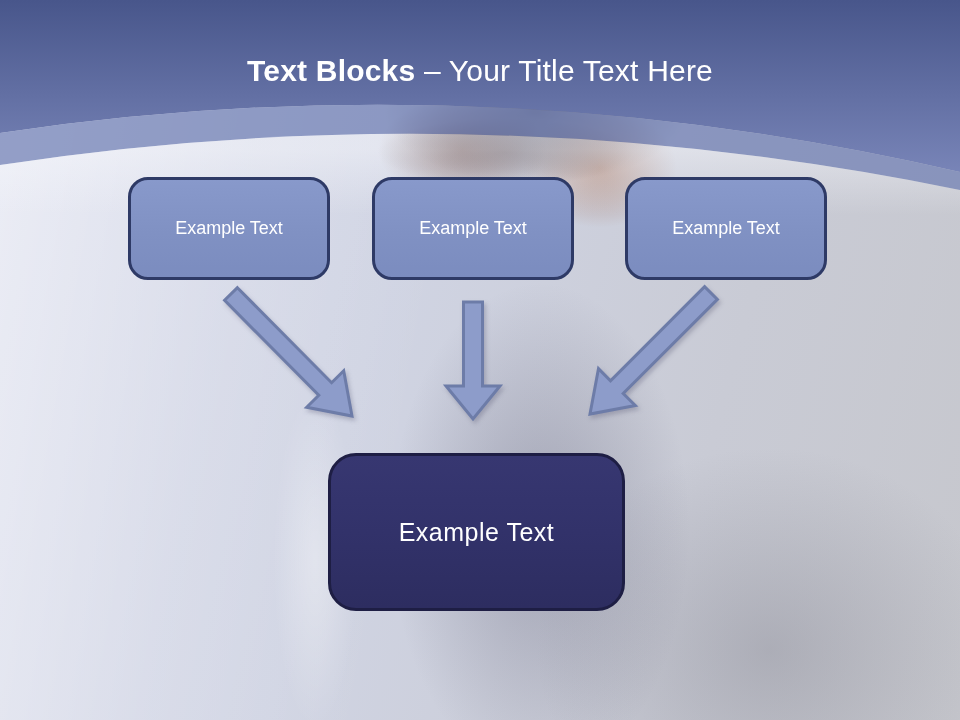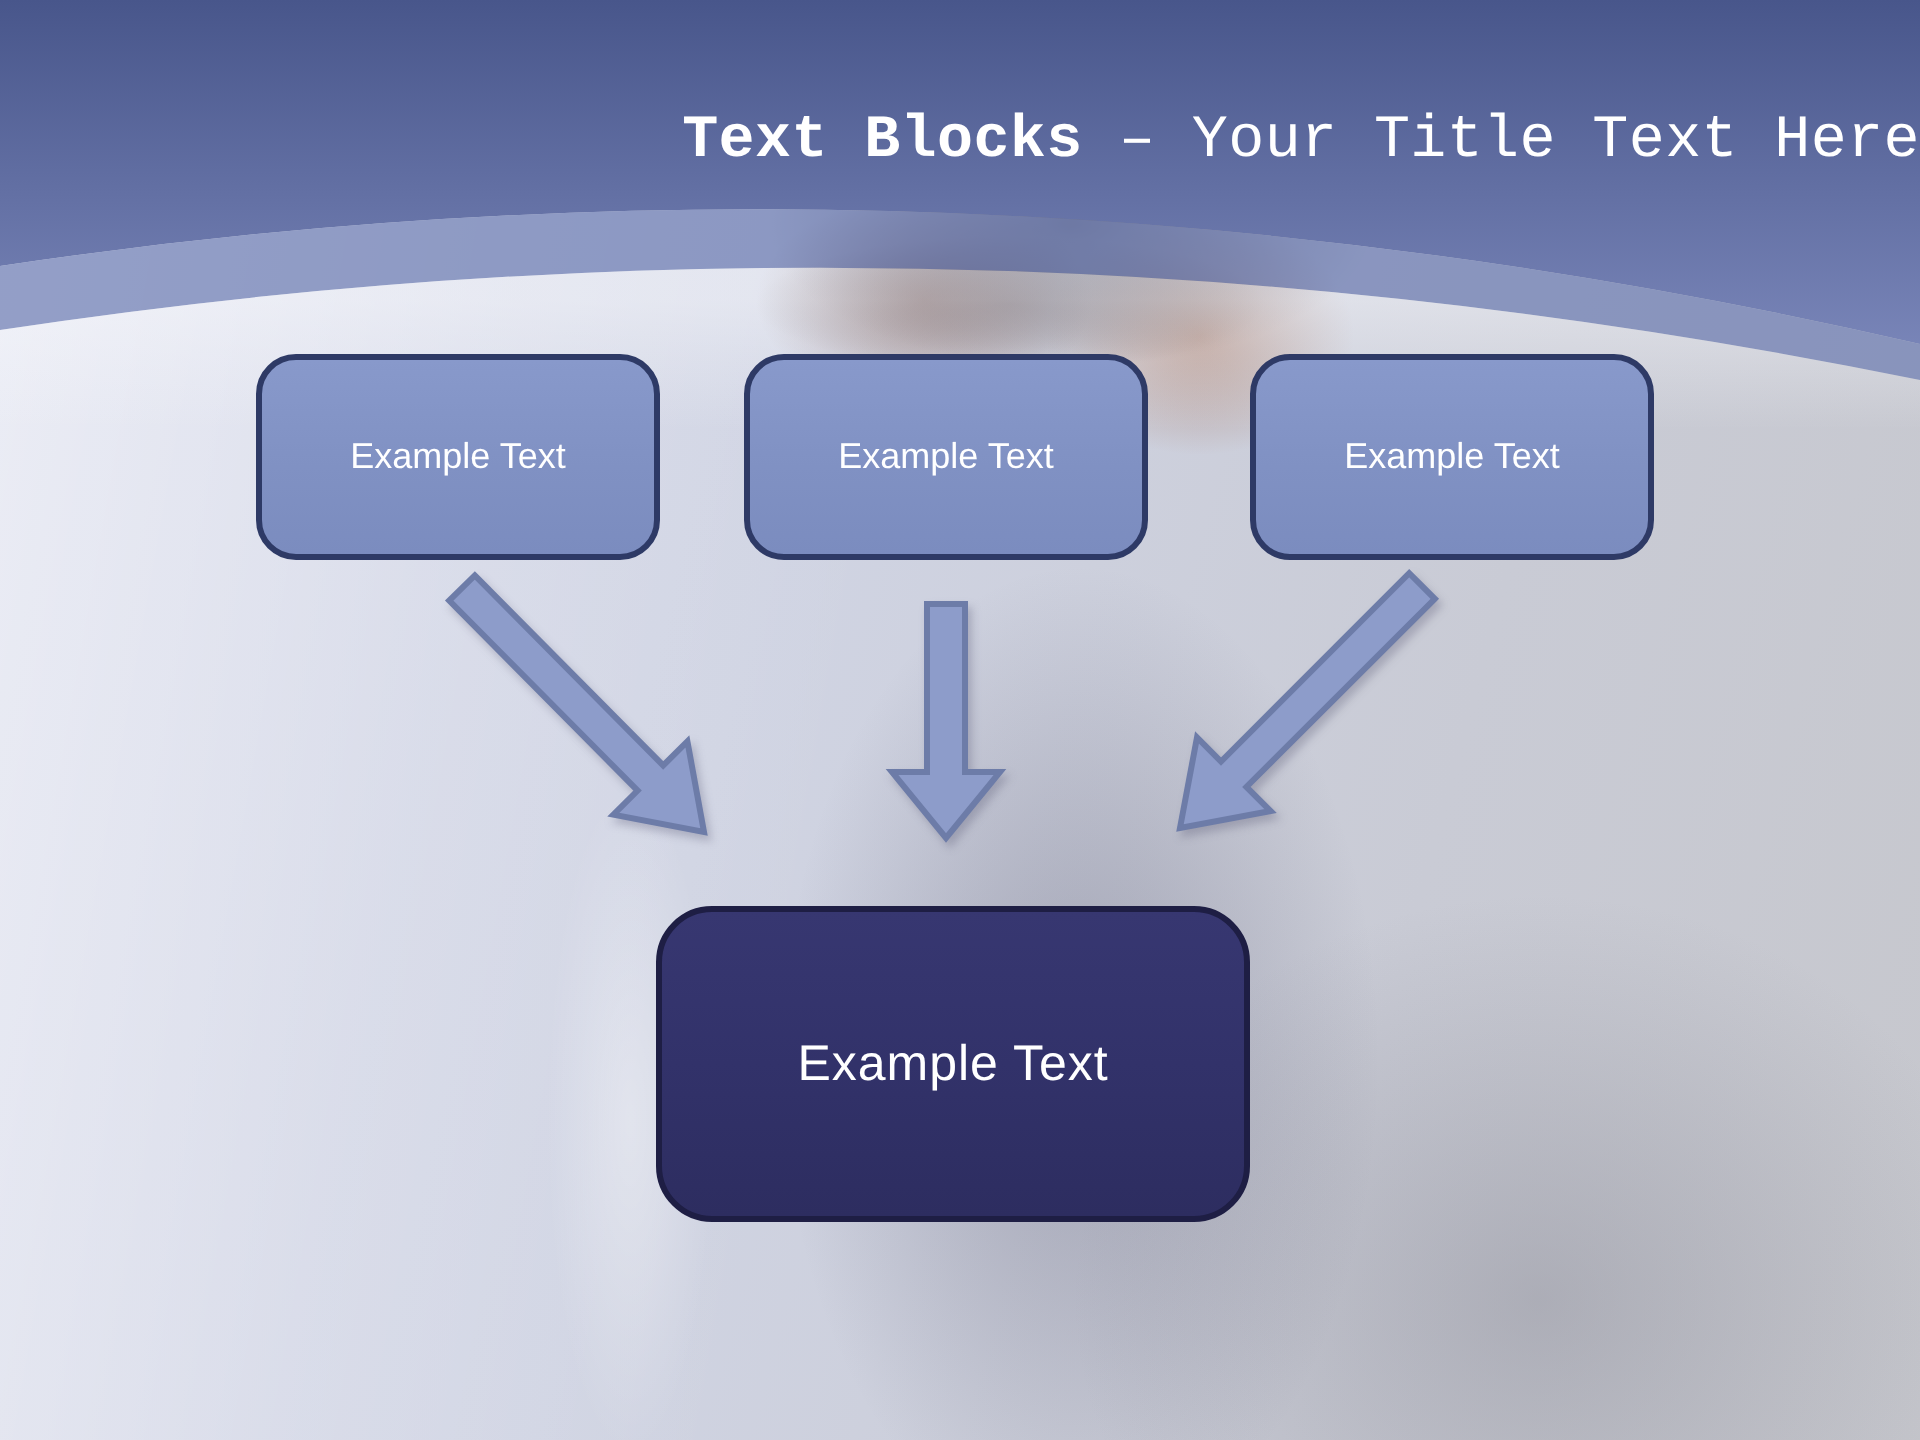--- a/index.html
+++ b/index.html
@@ -16,22 +16,22 @@
       radial-gradient(ellipse 120px 75px  at 462px 150px, rgba(95,45,30,0.50),  rgba(95,45,30,0) 70%),
       radial-gradient(ellipse 110px 85px  at 600px 168px, rgba(150,75,35,0.45), rgba(150,75,35,0) 70%),
       radial-gradient(ellipse 170px 45px  at 505px 152px, rgba(35,22,28,0.40),  rgba(35,22,28,0) 75%),
       radial-gradient(ellipse 200px 330px at 540px 530px, rgba(62,62,88,0.30),  rgba(62,62,88,0) 75%),
       radial-gradient(ellipse 300px 260px at 770px 650px, rgba(108,108,120,0.30), rgba(108,108,120,0) 78%),
       radial-gradient(ellipse 60px 240px  at 315px 560px, rgba(255,255,255,0.35), rgba(255,255,255,0) 70%),
       linear-gradient(100deg, rgba(255,255,255,0.50) 0%, rgba(255,255,255,0.15) 25%, rgba(255,255,255,0) 45%);
   }
   .header-svg{position:absolute;left:0;top:0;}
   .title{
-    position:absolute;left:0;top:54px;width:100%;text-align:right;
-    color:#fff;font-size:30px;letter-spacing:0.2px;white-space:nowrap;font-family:Liberation Mono, monospace;
+    position:absolute;left:0;top:54px;width:100%;text-align:center;
+    color:#fff;font-size:30px;letter-spacing:0.2px;white-space:nowrap;
   }
   .title .bold{font-weight:700;}
   .block{
     position:absolute;width:202px;height:103px;box-sizing:border-box;
     background:linear-gradient(180deg,#8899cb 0%,#8091c3 55%,#7b8cbf 100%);
     border:3px solid #2e3a66;border-radius:20px;
     display:flex;align-items:center;justify-content:center;
     color:#fff;font-size:18px;cursor:default;
   }
   .b1{left:128px;top:177px;}

